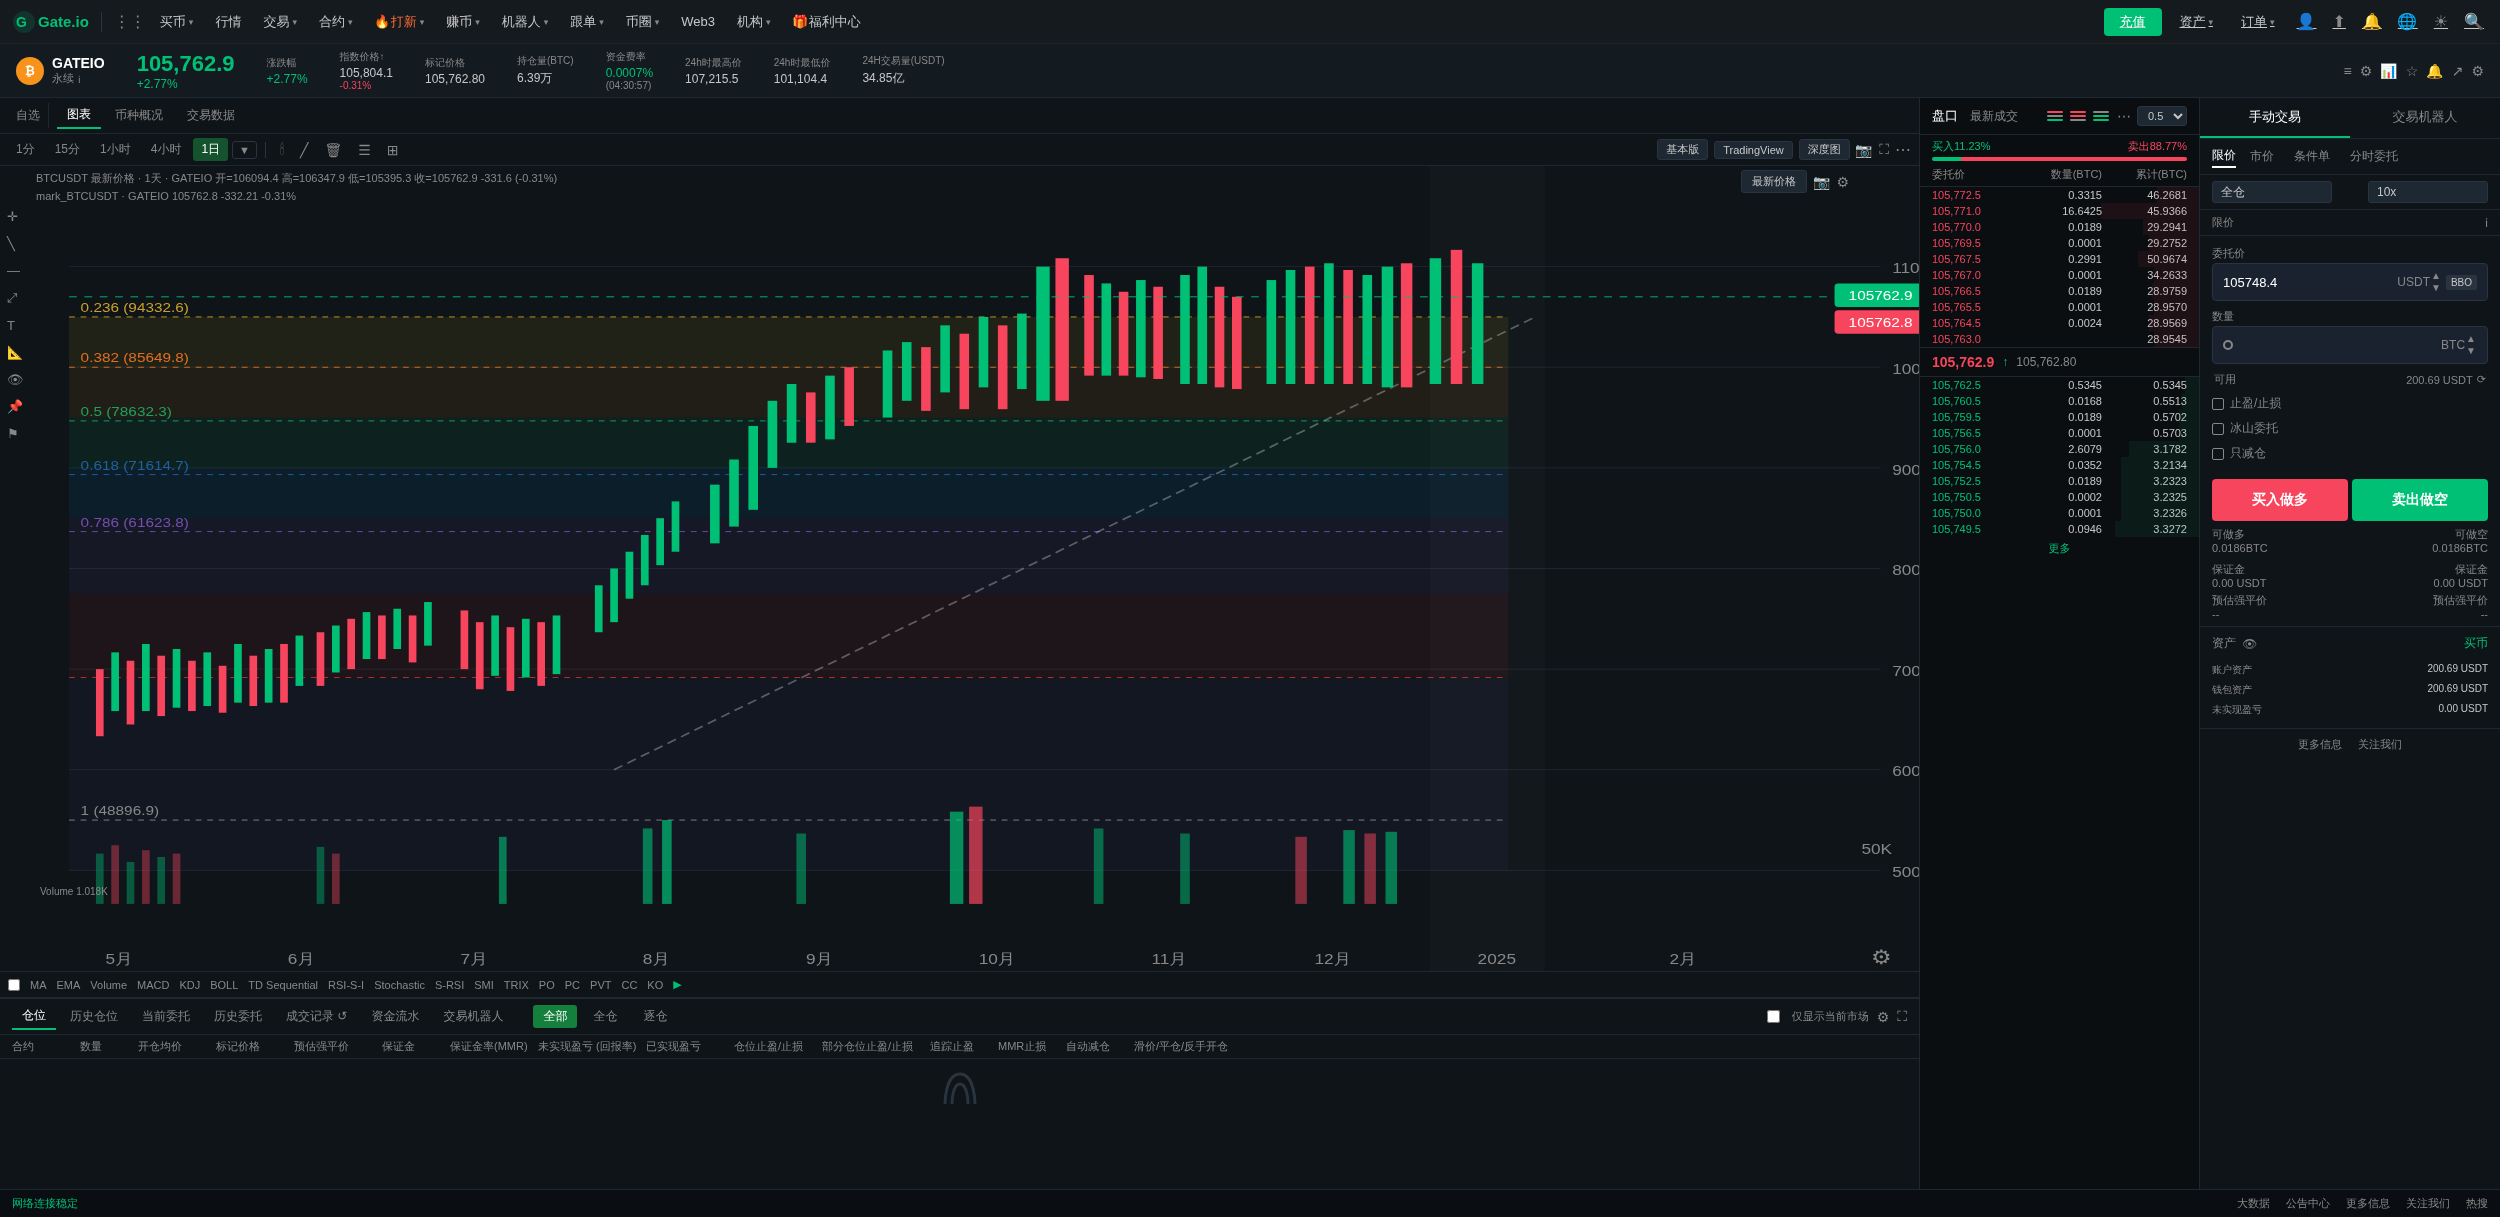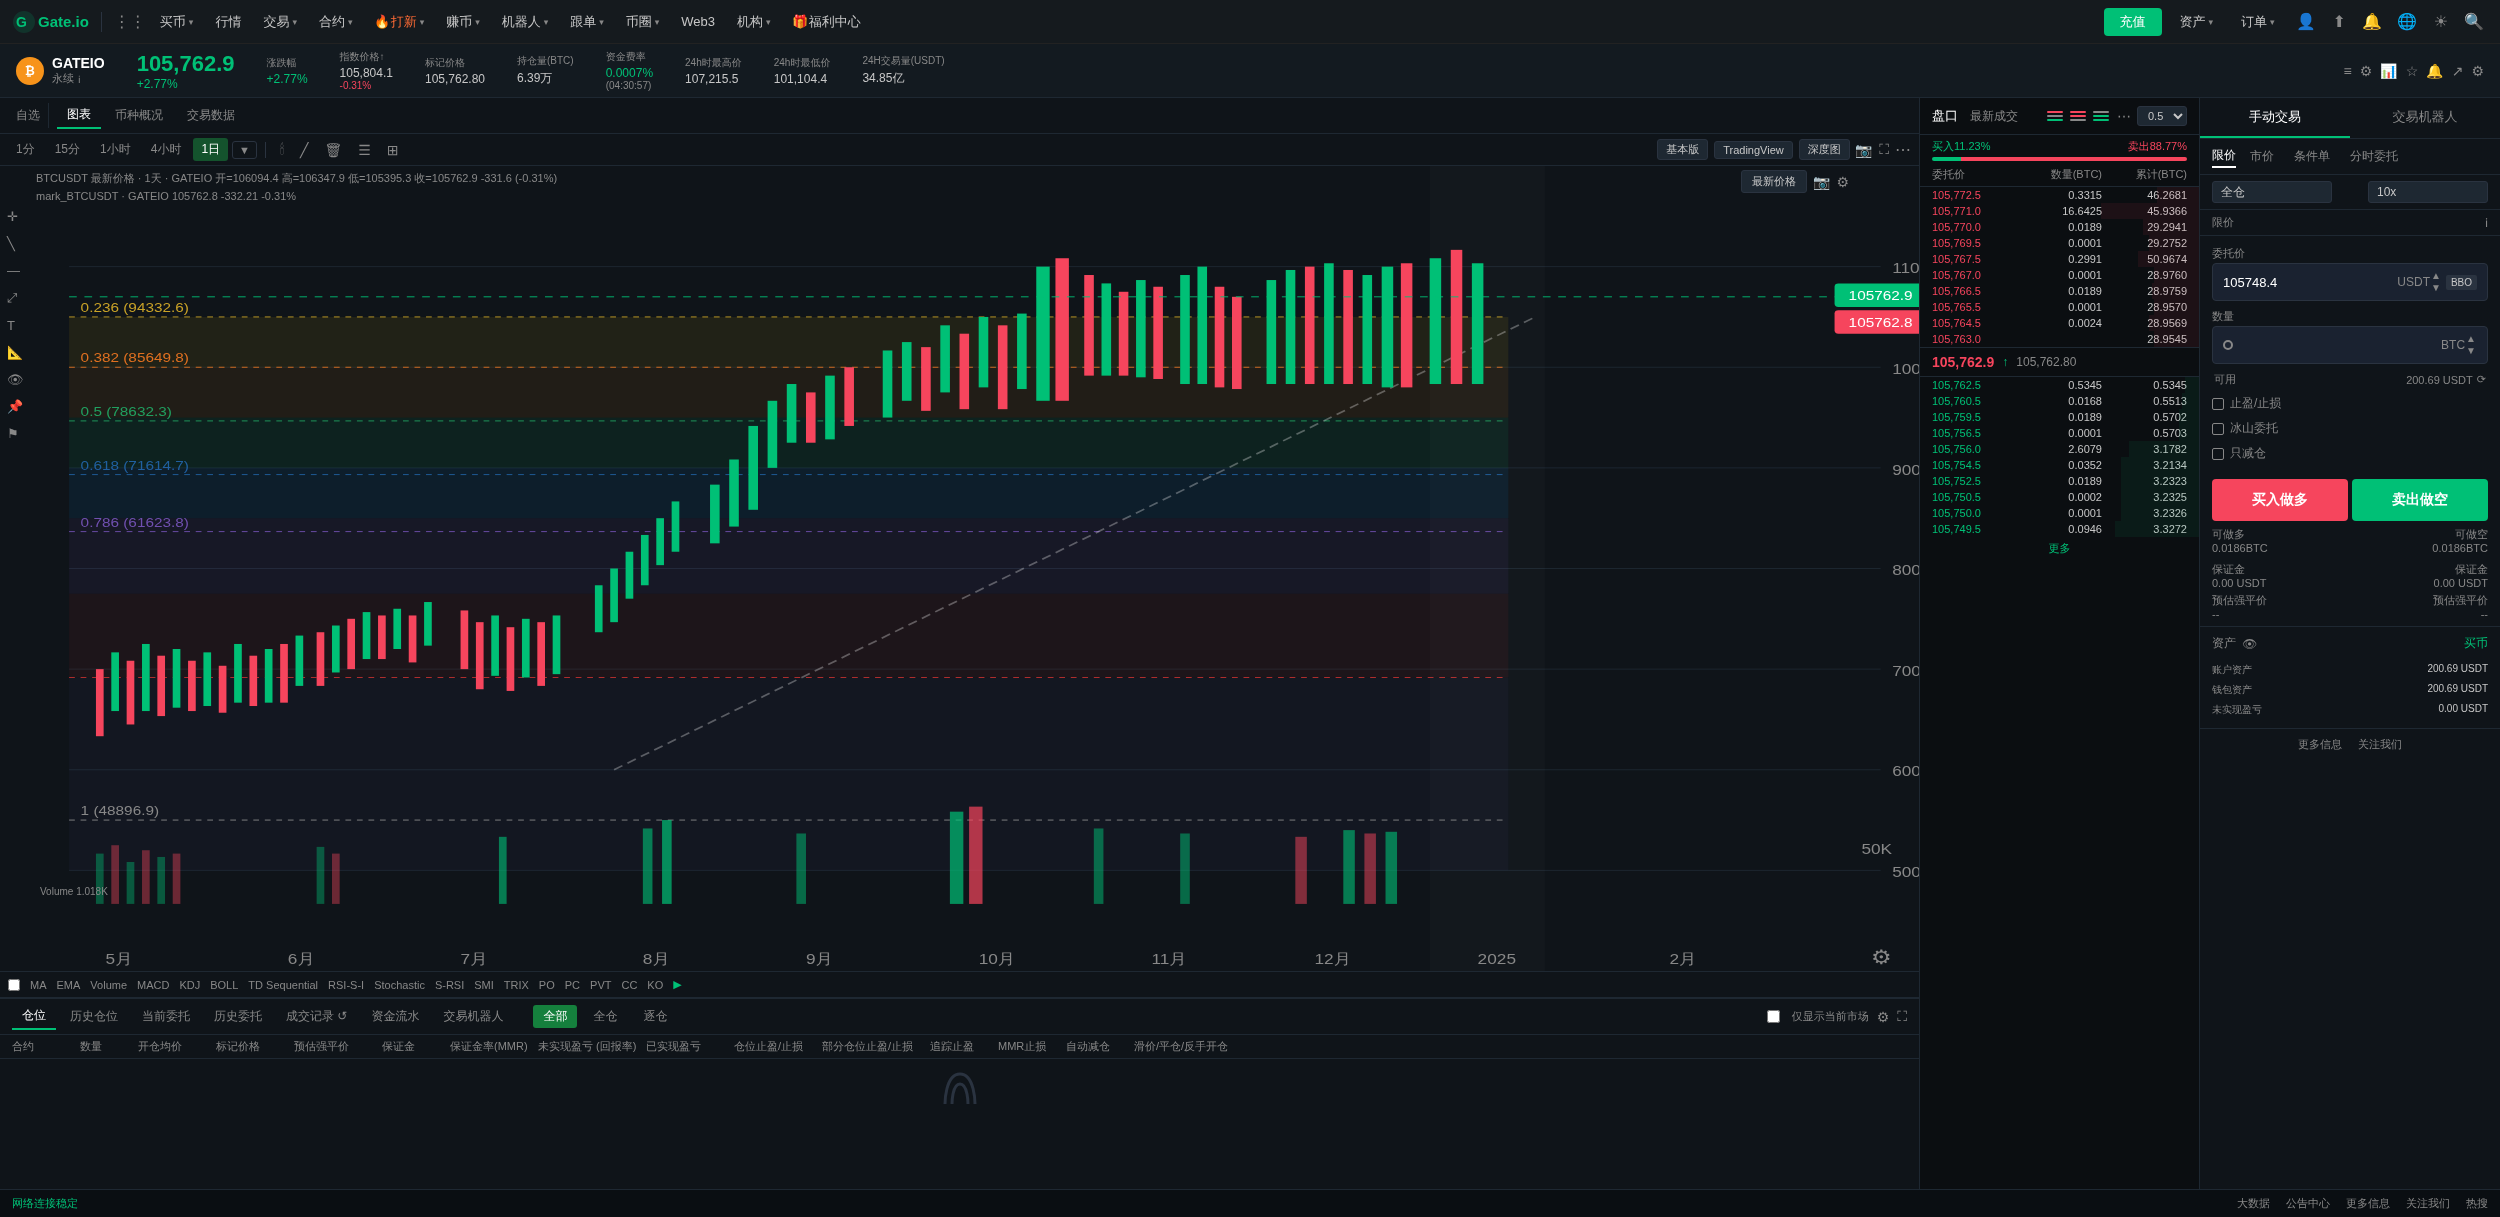--- a/index.html
+++ b/index.html
@@ -3,21 +3,21 @@
   <meta charset="utf-8">
   <style>
     * { margin: 0; padding: 0; box-sizing: border-box; }
     body { background: #0b0e11; color: #c7c7c7; font-family: -apple-system, 'PingFang SC', 'Microsoft YaHei', sans-serif; font-size: 12px; overflow: hidden; width: 2500px; height: 1217px; }
 
     
     .top-nav { display: flex; align-items: center; background: #151a1e; height: 44px; padding: 0 12px; border-bottom: 1px solid #222; gap: 4px; }
     .nav-menu { display: flex; align-items: center; gap: 2px; margin-right: auto; }
     .nav-item { color: #c7c7c7; padding: 6px 10px; cursor: pointer; font-size: 13px; display: flex; align-items: center; gap: 3px; }
     .nav-item .arrow { font-size: 9px; color: #888; }
-    .nav-right { display: flex; align-items: center; gap: 8px; }
+    .nav-right { display: flex; align-items: center; gap: 8px; text-decoration: underline; }
     .btn-charge { background: #00c076; color: #fff; padding: 5px 16px; border-radius: 4px; cursor: pointer; font-size: 13px; font-weight: 500; }
     .nav-icon { color: #888; cursor: pointer; font-size: 16px; padding: 4px; }
 
     
     .ticker-bar { display: flex; align-items: center; background: #131a20; height: 54px; padding: 0 16px; border-bottom: 1px solid #1e2832; gap: 32px; }
     .ticker-symbol { display: flex; align-items: center; gap: 8px; }
     .ticker-icon { width: 28px; height: 28px; background: #f7931a; border-radius: 50%; display: flex; align-items: center; justify-content: center; color: #fff; font-size: 12px; font-weight: bold; }
     .ticker-name { color: #fff; font-size: 14px; font-weight: 600; }
     .ticker-sub { color: #888; font-size: 11px; }
     .ticker-price { color: #00c076; font-size: 22px; font-weight: 700; }
@@ -624,21 +624,21 @@
       <div class="ob-row">
           <div style="position:absolute;right:0;top:0;height:100%;width:22%;background:rgba(246,69,93,0.08);"></div>
           <div class="ob-price">105,767.5</div>
           <div class="ob-qty">0.2991</div>
           <div class="ob-total">50.9674</div>
         </div>
       <div class="ob-row">
           <div style="position:absolute;right:0;top:0;height:100%;width:16%;background:rgba(246,69,93,0.08);"></div>
           <div class="ob-price">105,767.0</div>
           <div class="ob-qty">0.0001</div>
-          <div class="ob-total">28.9760</div>
+          <div class="ob-total">34.2633</div>
         </div>
       <div class="ob-row">
           <div style="position:absolute;right:0;top:0;height:100%;width:17%;background:rgba(246,69,93,0.08);"></div>
           <div class="ob-price">105,766.5</div>
           <div class="ob-qty">0.0189</div>
           <div class="ob-total">28.9759</div>
         </div>
       <div class="ob-row">
           <div style="position:absolute;right:0;top:0;height:100%;width:16%;background:rgba(246,69,93,0.08);"></div>
           <div class="ob-price">105,765.5</div>

